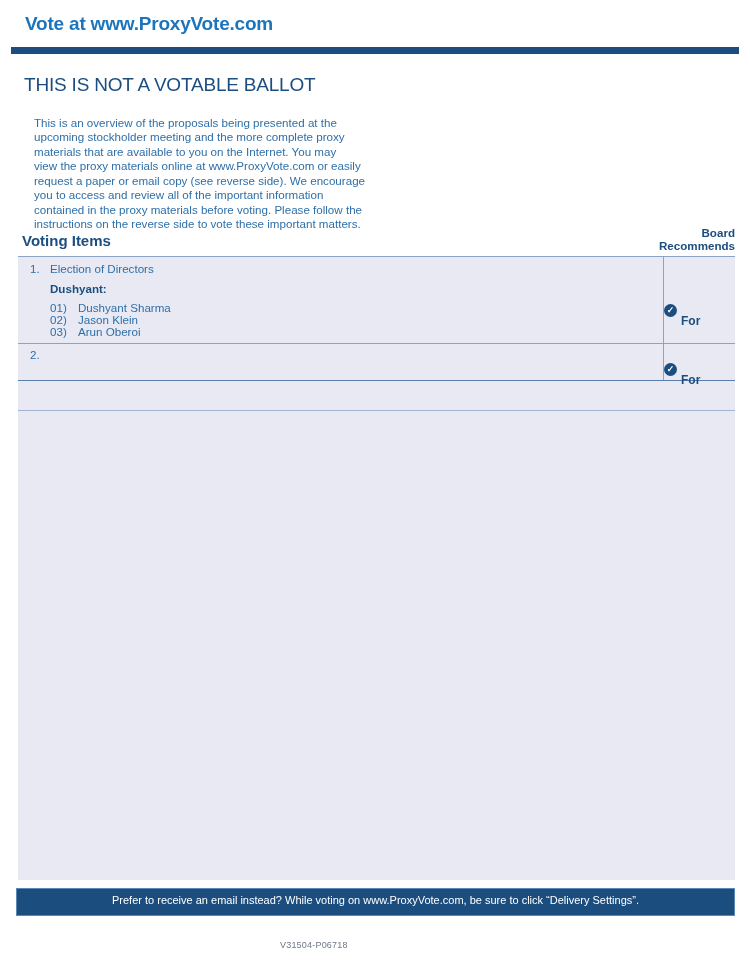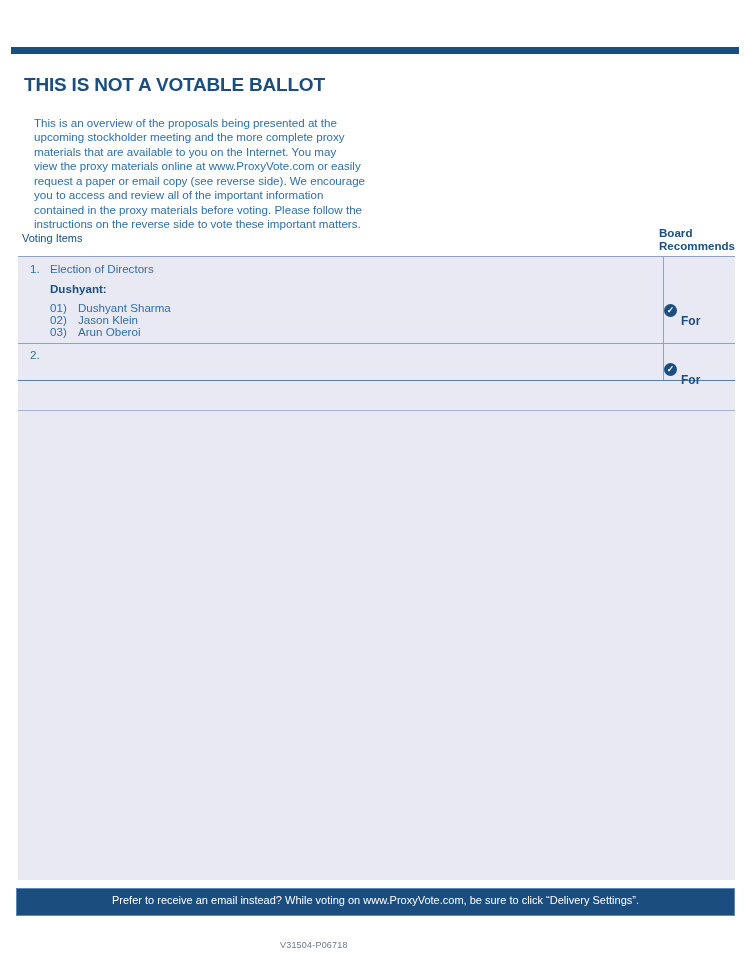--- a/index.html
+++ b/index.html
@@ -19,32 +19,32 @@
   }
   .header-link{
     position:absolute;left:25px;top:13px;
     font-size:19px;font-weight:bold;color:var(--bright);letter-spacing:-0.2px;
   }
   .top-rule{
     position:absolute;left:11px;top:47px;width:728px;height:7px;background:var(--navy);
   }
   .title{
     position:absolute;left:24px;top:74px;margin:0;
-    font-size:19px;font-weight:bold;color:var(--navy);letter-spacing:-0.2px;text-align:right;
+    font-size:19px;font-weight:normal;color:var(--navy);letter-spacing:-0.2px;text-align:right;
   }
   .intro{
     position:absolute;left:22px;top:104px;width:430px;margin:12px;
     font-size:11.6px;line-height:14.45px;color:var(--body);white-space:pre-line;
   }
   .items-header{
     position:absolute;left:22px;top:232px;
-    font-size:11px;font-weight:normal;color:var(--navy);
+    font-size:15px;font-weight:bold;color:var(--navy);
   }
   .recommends-header{
-    position:absolute;right:15px;top:227px;text-align:left;
+    position:absolute;right:15px;top:227px;text-align:right;
     font-size:11.6px;line-height:12.6px;font-weight:bold;color:var(--navy);white-space:pre-line;
   }
   .vtable{
     position:absolute;left:18px;top:256px;width:717px;height:624px;
     background:var(--lavender);
     font-size:11.6px;color:var(--body);
   }
   .hline{position:absolute;left:0;width:717px;height:1px;}
   .hline.t0{top:0;background:var(--line);}
   .hline.t1{top:87px;background:var(--line);}
@@ -81,20 +81,21 @@
   .doc-code{
     position:absolute;left:280px;top:940px;
     font-size:9px;color:var(--code);letter-spacing:0.2px;
   }
 </style>
 </head>
 <body>
 
 <div class="page">
 
+  <div class="header-link">Vote at www.ProxyVote.com</div>
   <div class="top-rule"></div>
 
   <h1 class="title">THIS IS NOT A VOTABLE BALLOT</h1>
 
   <p class="intro">This is an overview of the proposals being presented at the
 upcoming stockholder meeting and the more complete proxy
 materials that are available to you on the Internet. You may
 view the proxy materials online at www.ProxyVote.com or easily
 request a paper or email copy (see reverse side). We encourage
 you to access and review all of the important information

